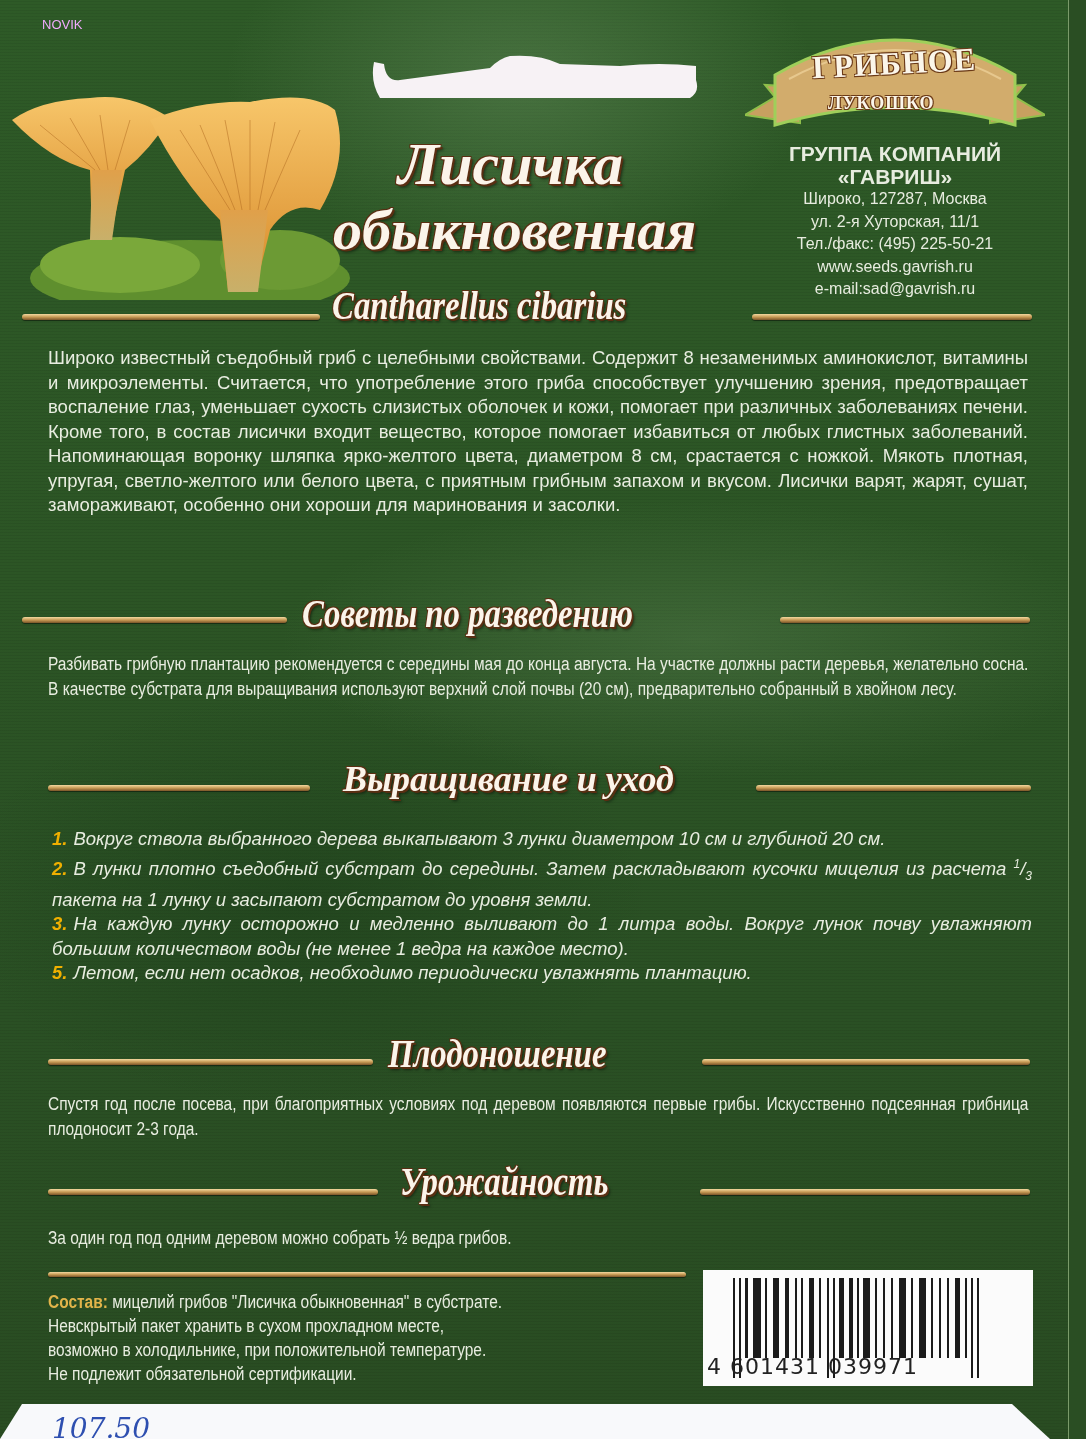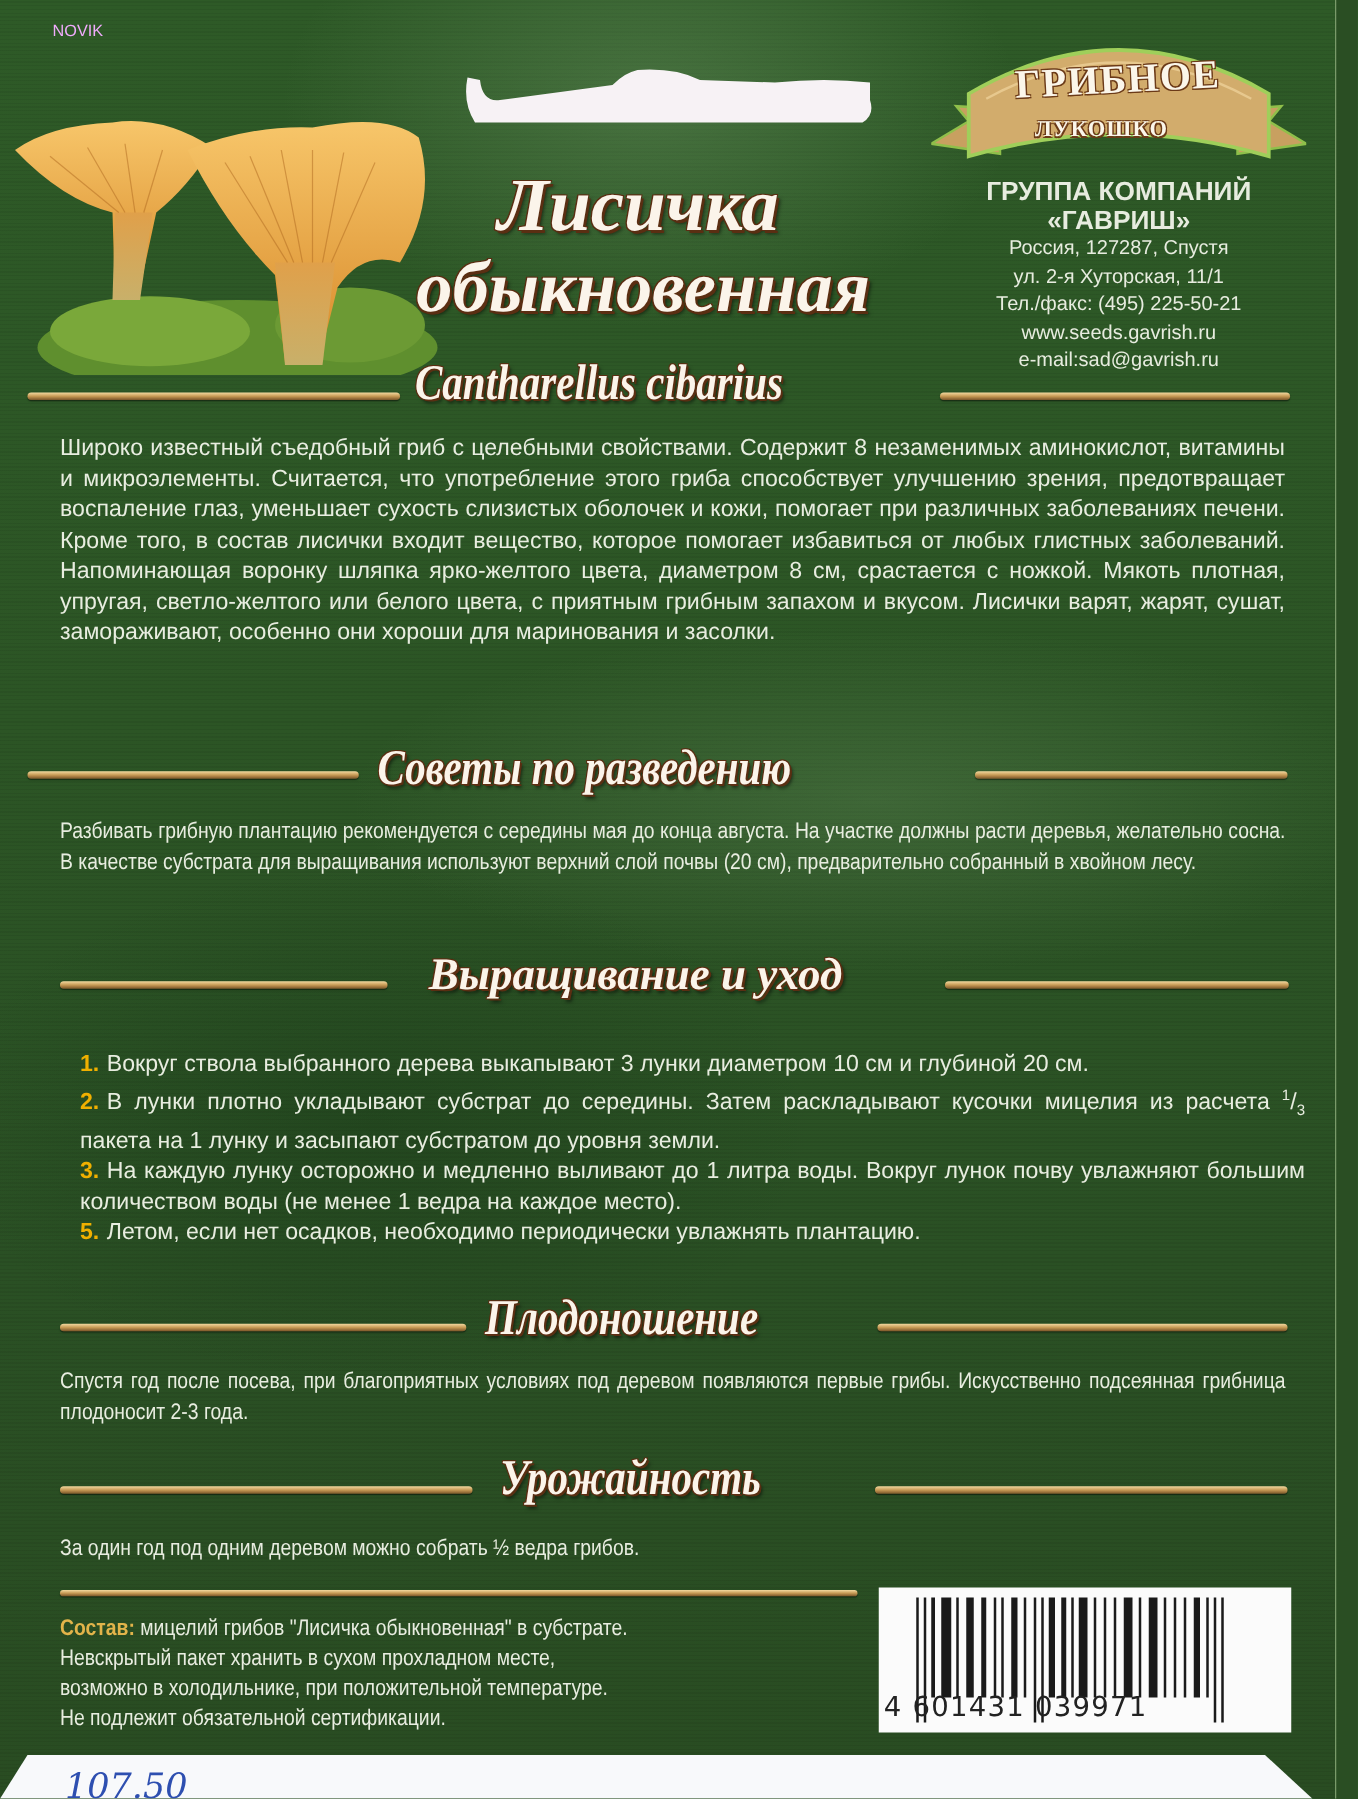--- a/index.html
+++ b/index.html
@@ -48,21 +48,21 @@
     .rule { position: absolute; height: 6px; border-radius: 3px;
       background: linear-gradient(180deg, #f3d9a0 0%, #c79a55 50%, #7a5428 100%); box-shadow: 0 1px 1px rgba(0,0,0,0.5); }
     .heading { position: absolute; font-family: "Liberation Serif", serif; font-style: italic; font-weight: bold;
       color: #fbf4ea; font-size: 34px; white-space: nowrap;
       text-shadow: 2px 2px 0 #5a2e12, -1px -1px 0 #5a2e12, 1px -1px 0 #5a2e12, -1px 1px 0 #5a2e12, 3px 3px 3px rgba(0,0,0,0.5); }
     .heading.condensed { transform: scaleX(0.82); transform-origin: left center; }
     
     .para { position: absolute; color: #e8ede0; font-size: 18.5px; line-height: 24.5px; text-align: justify; }
     .para-desc { left: 48px; top: 346px; width: 980px; }
     .para-narrow { font-size: 18px; transform: scaleX(0.86); transform-origin: left top; }
-    .list { position: absolute; left: 48px; top: 823px; width: 980px; color: #e8ede0; font-size: 18.5px; line-height: 24.5px; margin: 16px; padding: 0; list-style: none; }
+    .list { position: absolute; left: 48px; top: 823px; width: 980px; color: #e8ede0; font-size: 18.5px; line-height: 24.5px; margin: 4px; padding: 0; list-style: none; font-style: italic; }
     .list li { margin: 0; text-align: justify; }
     .list .num { color: #f0b000; font-weight: bold; margin-right: 6px; }
     sup, sub { font-size: 12px; }
     .composition { position: absolute; left: 48px; top: 1290px; width: 650px; color: #e8ede0; font-size: 18px; line-height: 24px;
       transform: scaleX(0.86); transform-origin: left top; width: 760px; }
     .composition .label { color: #e2b44a; font-weight: bold; }
     
     .barcode { position: absolute; left: 703px; top: 1270px; width: 330px; height: 116px; background: #fbfbfb; }
     .barcode svg { position: absolute; left: 0; top: 0; }
     .barcode-num { position: absolute; left: 4px; top: 84px; font-size: 22px; letter-spacing: 1px; color: #222; font-family: "DejaVu Sans", sans-serif; }
@@ -124,21 +124,21 @@
     <path d="M 30 60 Q 150 -10 270 60 L 270 110 Q 150 75 30 110 Z" fill="#d2ac6c" stroke="#9fcf5a" stroke-width="3"></path>
     <path d="M 44 64 Q 150 6 256 64" fill="none" stroke="#e7c88e" stroke-width="2"></path>
   </svg>
   <div class="logo-text logo-t1">ГРИБНОЕ</div>
   <div class="logo-text logo-t2">ЛУКОШКО</div>
 </div>
 
 <div class="company">
   <div class="bold">ГРУППА КОМПАНИЙ</div>
   <div class="bold">«ГАВРИШ»</div>
-  <div>Россия, 127287, Спустя</div>
+  <div>Широко, 127287, Москва</div>
   <div>ул. 2-я Хуторская, 11/1</div>
   <div>Тел./факс: (495) 225-50-21</div>
   <div>www.seeds.gavrish.ru</div>
   <div>e-mail:sad@gavrish.ru</div>
 </div>
 
 <div class="title title-1">Лисичка</div>
 <div class="title title-2">обыкновенная</div>
 <div class="rule" style="left:22px; top:314px; width:298px;"></div>
 <div class="title title-latin condensed heading" style="left:332px; top:282px; font-size:40px;">Cantharellus cibarius</div>
@@ -150,21 +150,21 @@
 <div class="heading condensed" style="left:302px; top:590px; font-size:40px;">Советы по разведению</div>
 <div class="rule" style="left:780px; top:617px; width:250px;"></div>
 <div class="para para-narrow" style="left:48px; top:652px; width:1140px;">Разбивать грибную плантацию рекомендуется с середины мая до конца августа. На участке должны расти деревья, желательно сосна. В качестве субстрата для выращивания используют верхний слой почвы (20 см), предварительно собранный в хвойном лесу.</div>
 
 <div class="rule" style="left:48px; top:785px; width:262px;"></div>
 <div class="heading" style="left:343px; top:758px; font-size:36px;">Выращивание и уход</div>
 <div class="rule" style="left:756px; top:785px; width:275px;"></div>
 
 <ul class="list">
   <li><span class="num">1.</span><span>Вокруг ствола выбранного дерева выкапывают 3 лунки диаметром 10 см и глубиной 20 см.</span></li>
-  <li><span class="num">2.</span><span>В лунки плотно укладывают субстрат  до середины. Затем раскладывают кусочки мицелия из расчета </span><sup>1</sup>/<sub>3</sub><span> пакета на 1 лунку и засыпают субстратом до уровня земли.</span></li>
+  <li><span class="num">2.</span><span>В лунки плотно съедобный субстрат  до середины. Затем раскладывают кусочки мицелия из расчета </span><sup>1</sup>/<sub>3</sub><span> пакета на 1 лунку и засыпают субстратом до уровня земли.</span></li>
   <li><span class="num">3.</span><span>На каждую лунку осторожно и медленно выливают до 1 литра воды. Вокруг лунок почву увлажняют большим количеством воды (не менее 1 ведра на каждое место).</span></li>
   <li><span class="num">5.</span><span>Летом, если нет осадков, необходимо периодически увлажнять плантацию.</span></li>
 </ul>
 
 <div class="rule" style="left:48px; top:1059px; width:325px;"></div>
 <div class="heading condensed" style="left:388px; top:1030px; font-size:40px;">Плодоношение</div>
 <div class="rule" style="left:702px; top:1059px; width:328px;"></div>
 <div class="para para-narrow" style="left:48px; top:1092px; width:1140px;">Спустя год после посева, при благоприятных условиях под деревом появляются первые грибы. Искусственно подсеянная грибница плодоносит 2-3 года.</div>
 
 <div class="rule" style="left:48px; top:1189px; width:330px;"></div>

